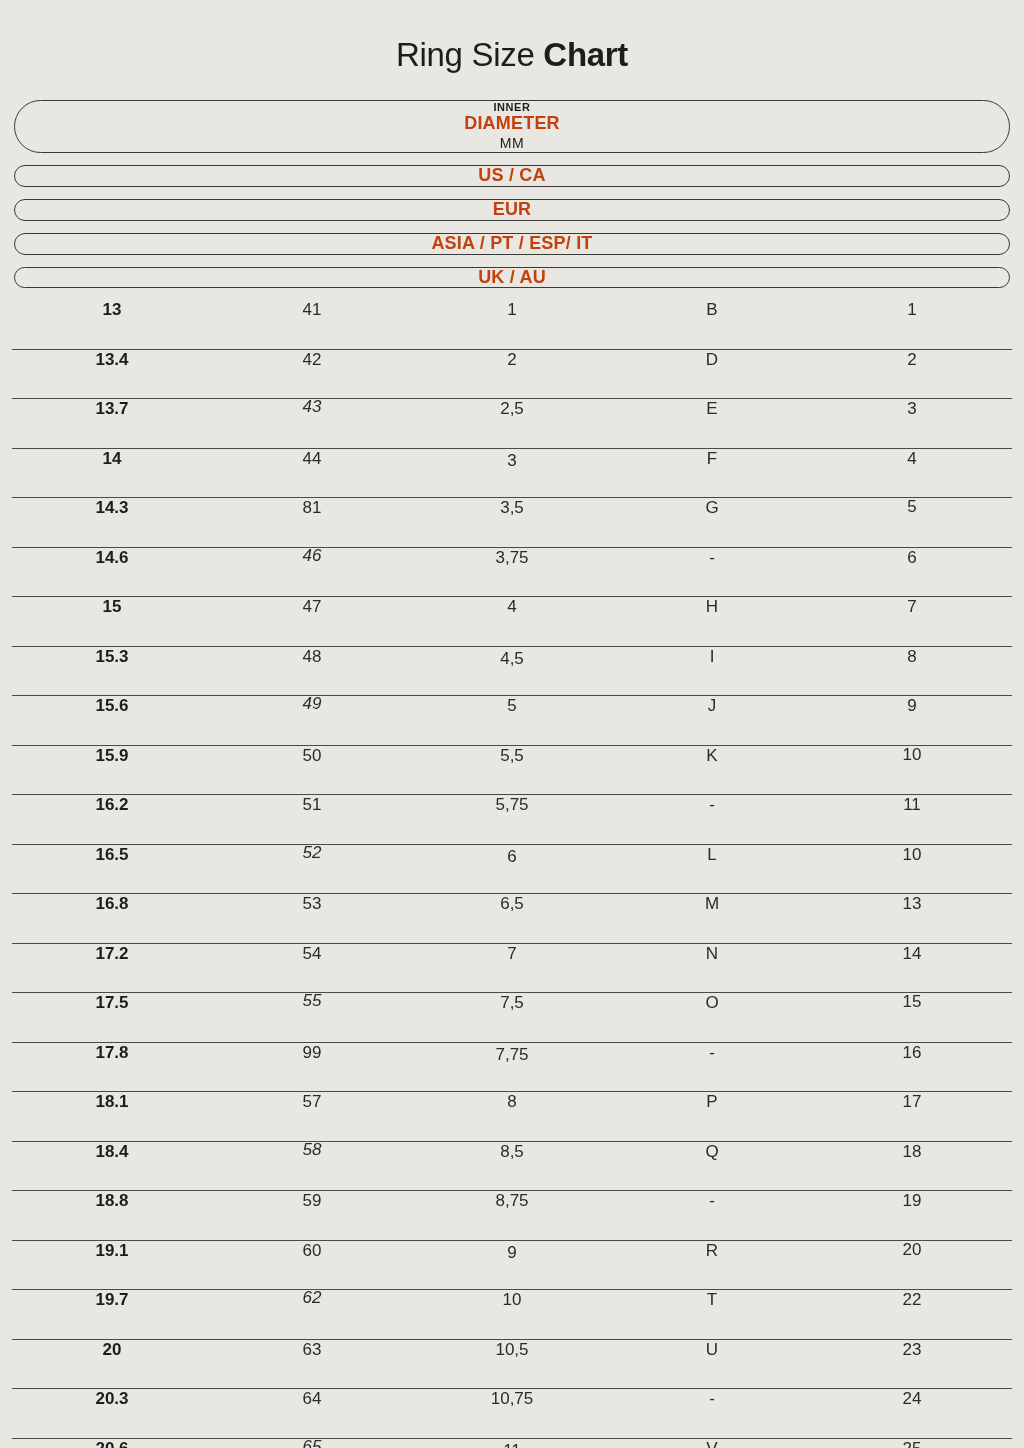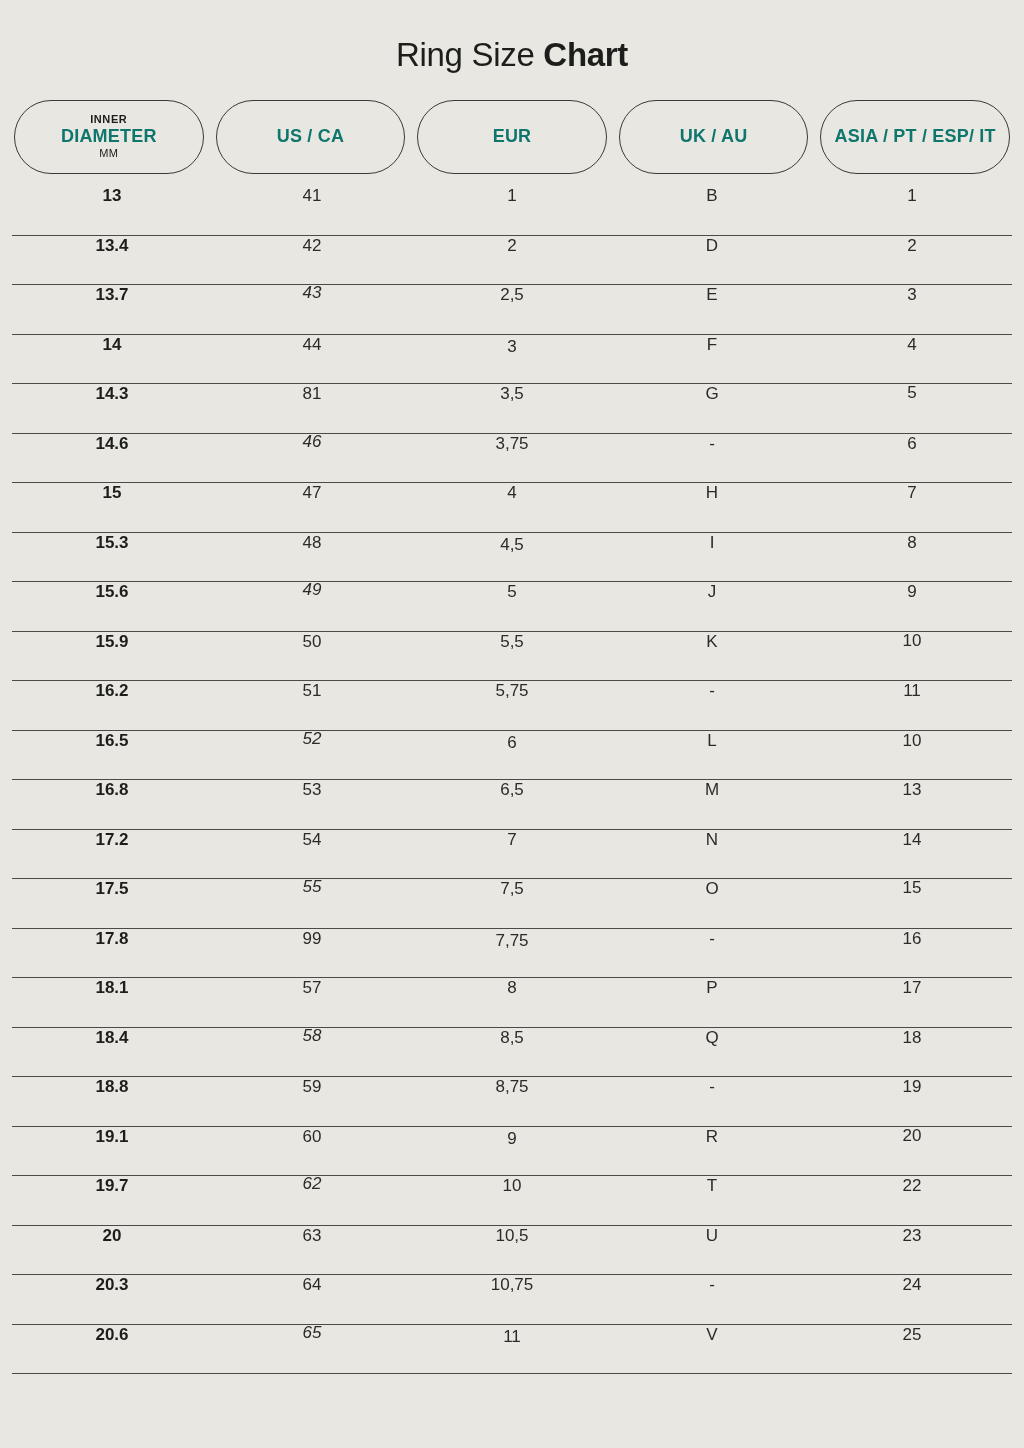--- a/index.html
+++ b/index.html
@@ -28,50 +28,51 @@
     padding-top: 36px;
     color: #1d1d1b;
   }
   .title .strong {
     font-weight: 700;
   }
   .header-row {
     display: flex;
     margin: 26px 14px 0 14px;
     gap: 12px;
+    flex-direction: column;
   }
   .header-cell {
     flex: 1;
     border: 1.6px solid #3a3a38;
     border-radius: 60px;
     height: 74px;
     display: flex;
     flex-direction: column;
     align-items: center;
     justify-content: center;
     text-align: center;
     box-sizing: border-box;
     padding: 0 6px;
   }
   .header-cell .main {
     font-size: 18px;
     font-weight: 700;
     letter-spacing: 0.2px;
     line-height: 1.1;
-    color: #0f766e;
+    color: #c2410c;
   }
   .header-cell .sup {
     font-size: 11px;
     font-weight: 700;
     letter-spacing: 0.6px;
     color: #1d1d1b;
     line-height: 1.2;
   }
   .header-cell .sub {
-    font-size: 11px;
+    font-size: 14px;
     font-weight: 400;
     letter-spacing: 0.5px;
     color: #1d1d1b;
     line-height: 1.3;
   }
   .table {
     margin: 12px 12px 0 12px;
   }
   .row {
     display: flex;
@@ -115,24 +116,24 @@
       <span class="main">DIAMETER</span>
       <span class="sub">MM</span>
     </div>
     <div class="header-cell">
       <span class="main">US / CA</span>
     </div>
     <div class="header-cell">
       <span class="main">EUR</span>
     </div>
     <div class="header-cell">
+      <span class="main">ASIA / PT / ESP/ IT</span>
+    </div>
+    <div class="header-cell">
       <span class="main">UK / AU</span>
-    </div>
-    <div class="header-cell">
-      <span class="main">ASIA / PT / ESP/ IT</span>
     </div>
   </div>
 
   <div class="table" id="table-body">
       <div class="row">
         <div class="cell dia">13</div>
         <div class="cell eur">41</div>
         <div class="cell us">1</div>
         <div class="cell uk">B</div>
         <div class="cell asia">1</div>

